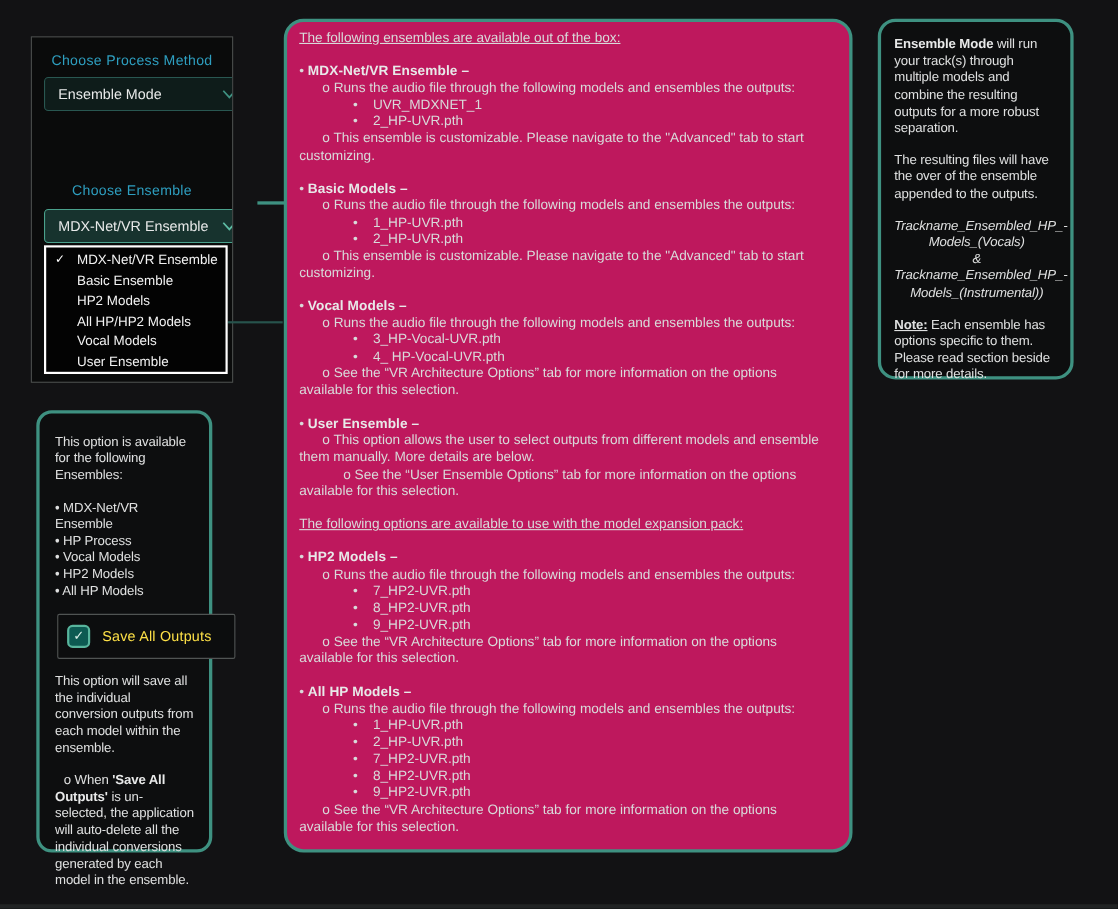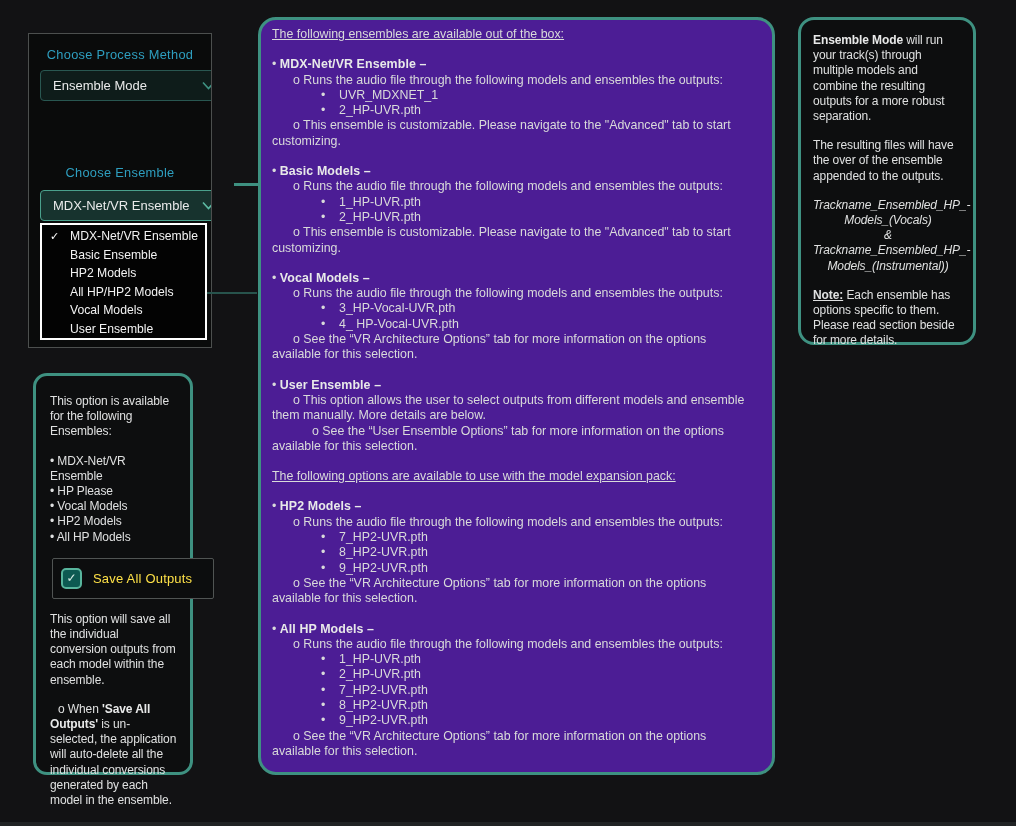--- a/index.html
+++ b/index.html
@@ -52,21 +52,21 @@
     position:absolute; left:203px; top:306px; font-size:17px; color:#474948;
     letter-spacing:.5px;
   }
   
   .connector { position:absolute; left:234px; top:183px; width:25px; height:3px; background:#3e9181; }
   
   .tealbox {
     position:absolute; background:#0d0e0f; border:3px solid #3e9181;
   }
   .box-save  { left:33px;  top:373px; width:160px; height:402px; border-radius:14px; padding:18px 13px 0 14px; }
-  .box-center{ left:258px; top:17px;  width:517px; height:758px; border-radius:18px; padding:7px 16px 0 11px; background:#4c1d95; }
+  .box-center{ left:258px; top:17px;  width:517px; height:758px; border-radius:18px; padding:7px 16px 0 11px; background:#be185d; }
   .box-right { left:798px; top:17px;  width:178px; height:328px; border-radius:16px; padding:13px 10px 0 12px; }
   
   .doc { font-size:12.4px; line-height:15.3px; letter-spacing:0px; color:#d9dada; }
   .small-doc { font-size:12px; line-height:15.2px; letter-spacing:-.1px; color:#dfe0e0; }
   b { font-weight:bold; color:#e8e9e9; }
   .h-underline { text-decoration:underline; margin:0 0 15px 0; }
   .h2 { margin-top:15px; }
   .sec { margin:0 0 15px 0; }
   .bh::before { content:"• "; }
   .bh b { letter-spacing:.1px; }
@@ -147,21 +147,21 @@
   </div>
 </div>
 
 <div class="connector"></div>
 <div class="bg-line bgl2"></div>
 
 <div class="tealbox box-save small-doc">
   <div>This option is available for the following Ensembles:</div>
   <div class="gap-sm"></div>
   <div class="ens-li">MDX-Net/VR Ensemble</div>
-  <div class="ens-li">HP Please</div>
+  <div class="ens-li">HP Process</div>
   <div class="ens-li">Vocal Models</div>
   <div class="ens-li">HP2 Models</div>
   <div class="ens-li">All HP Models</div>
 
   <div class="cb-widget">
     <span class="cb-box">
       <span>✓</span>
     </span>
     <span class="cb-label">Save All Outputs</span>
   </div>

